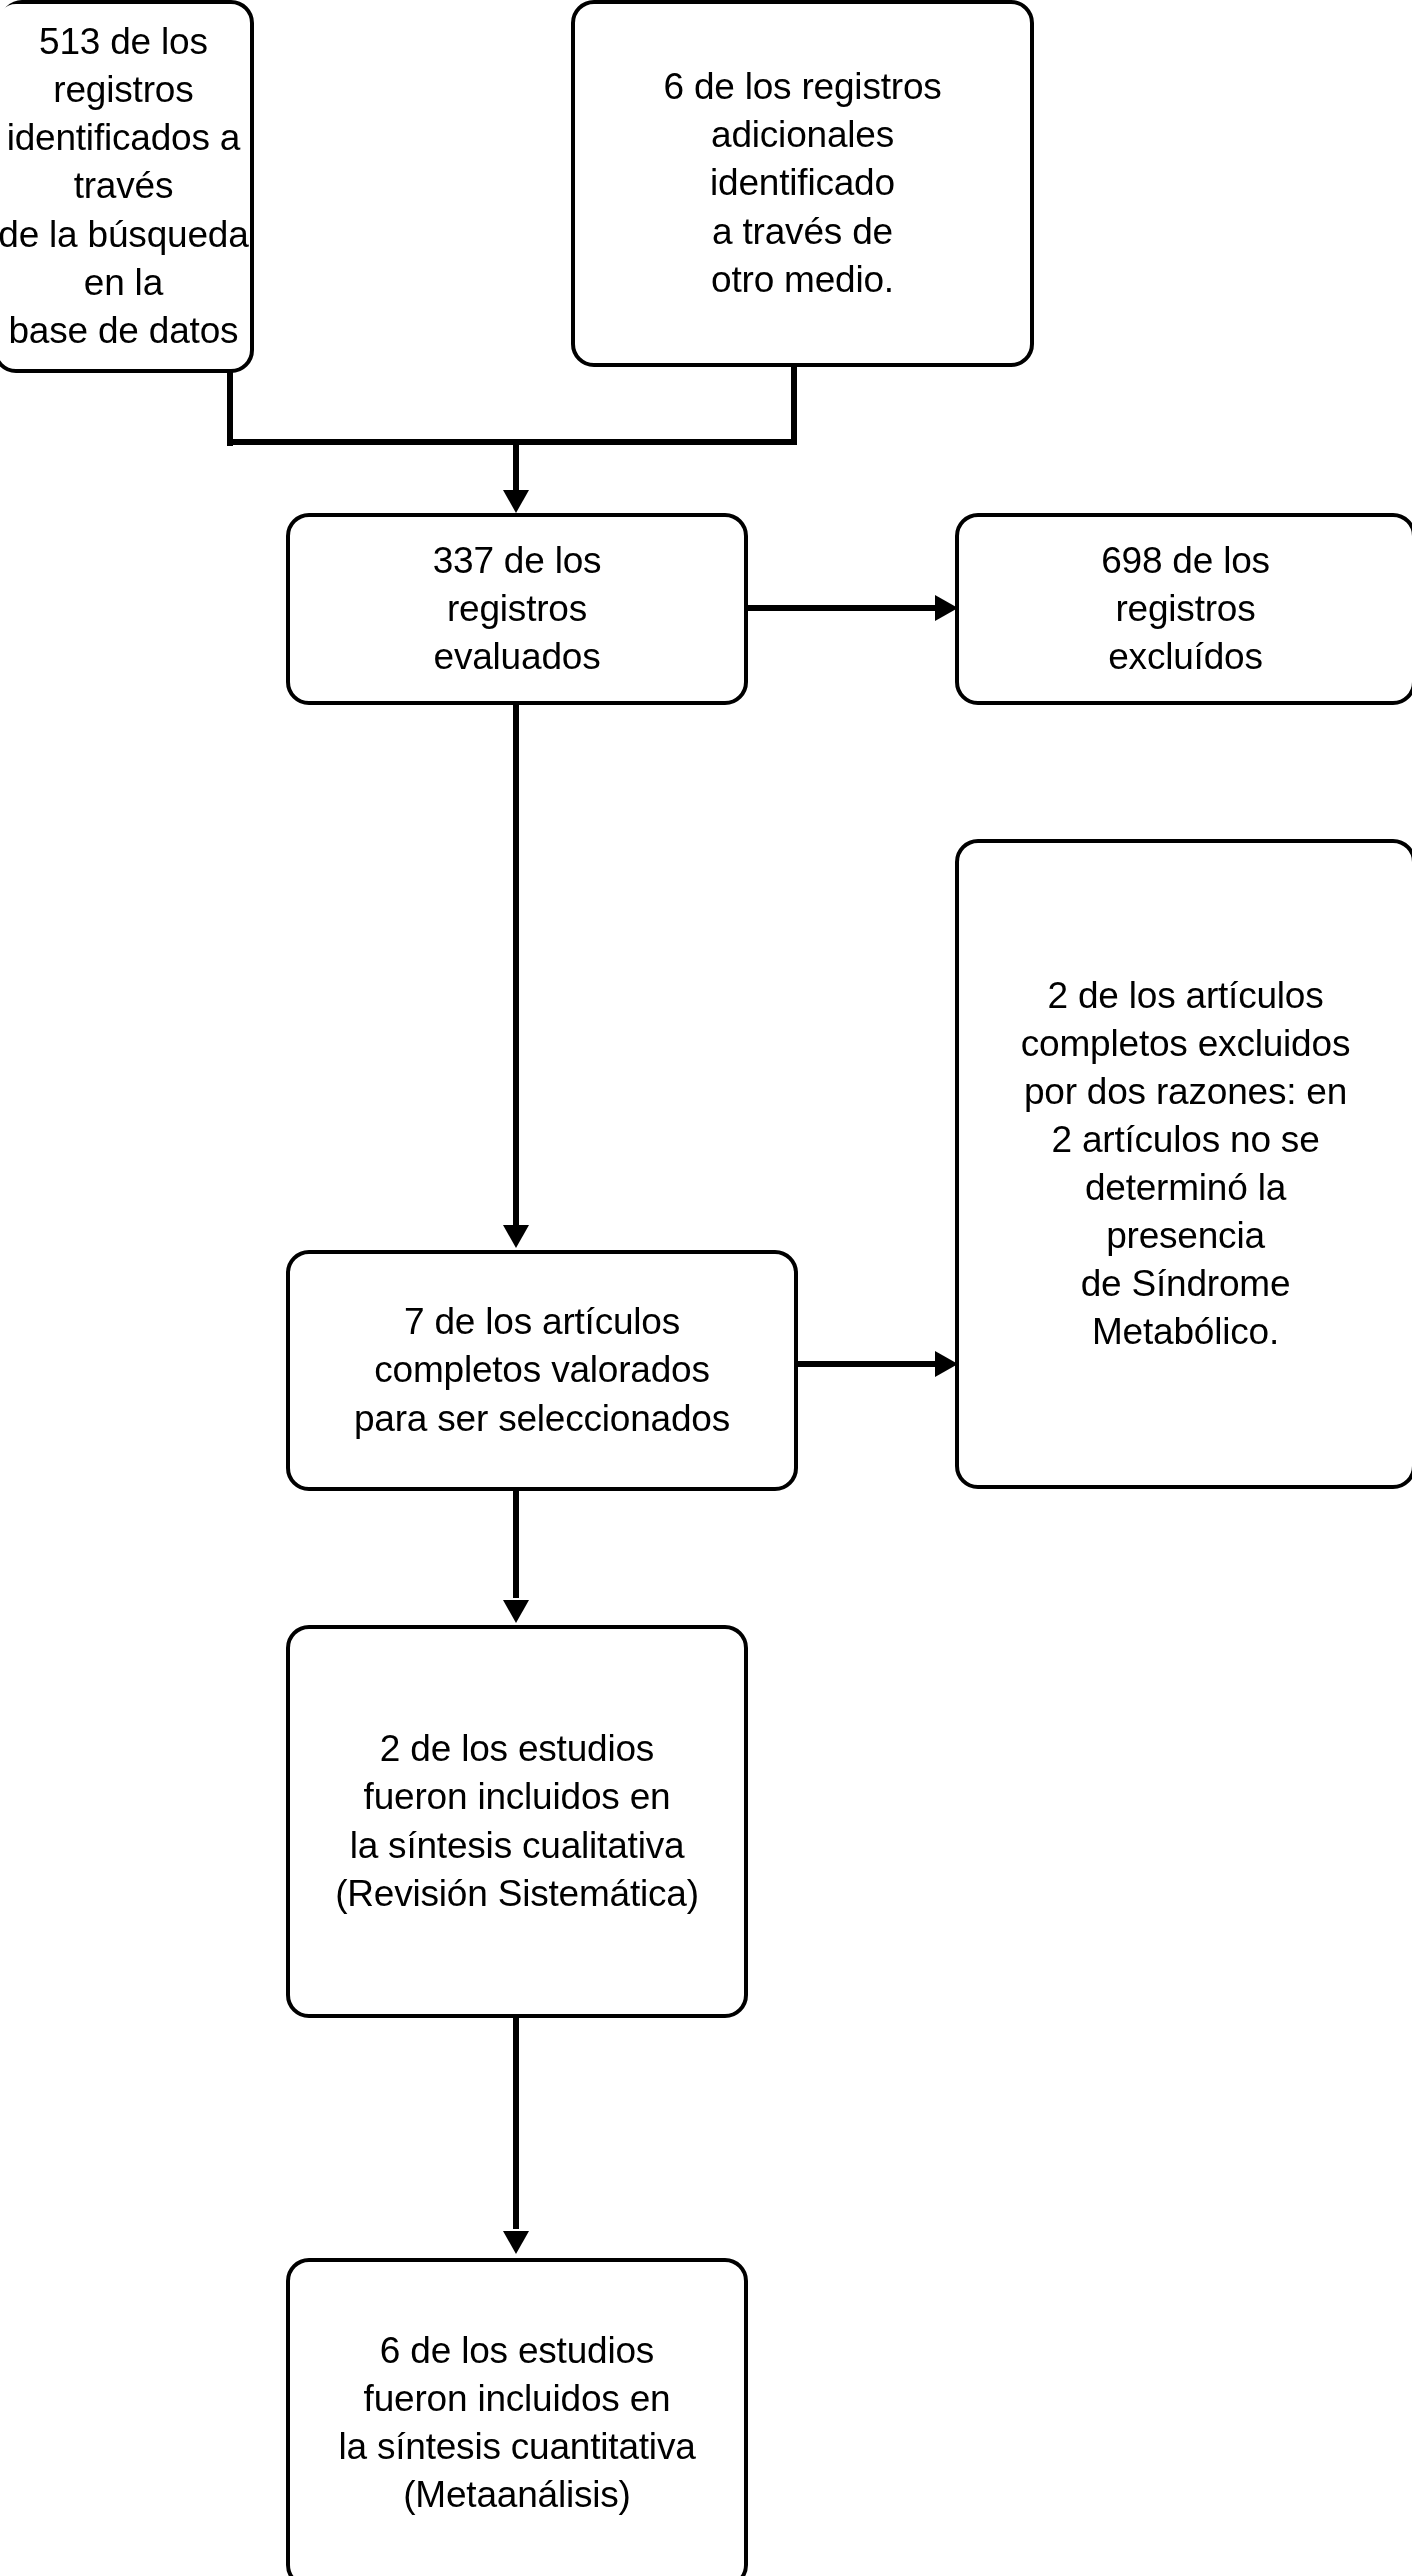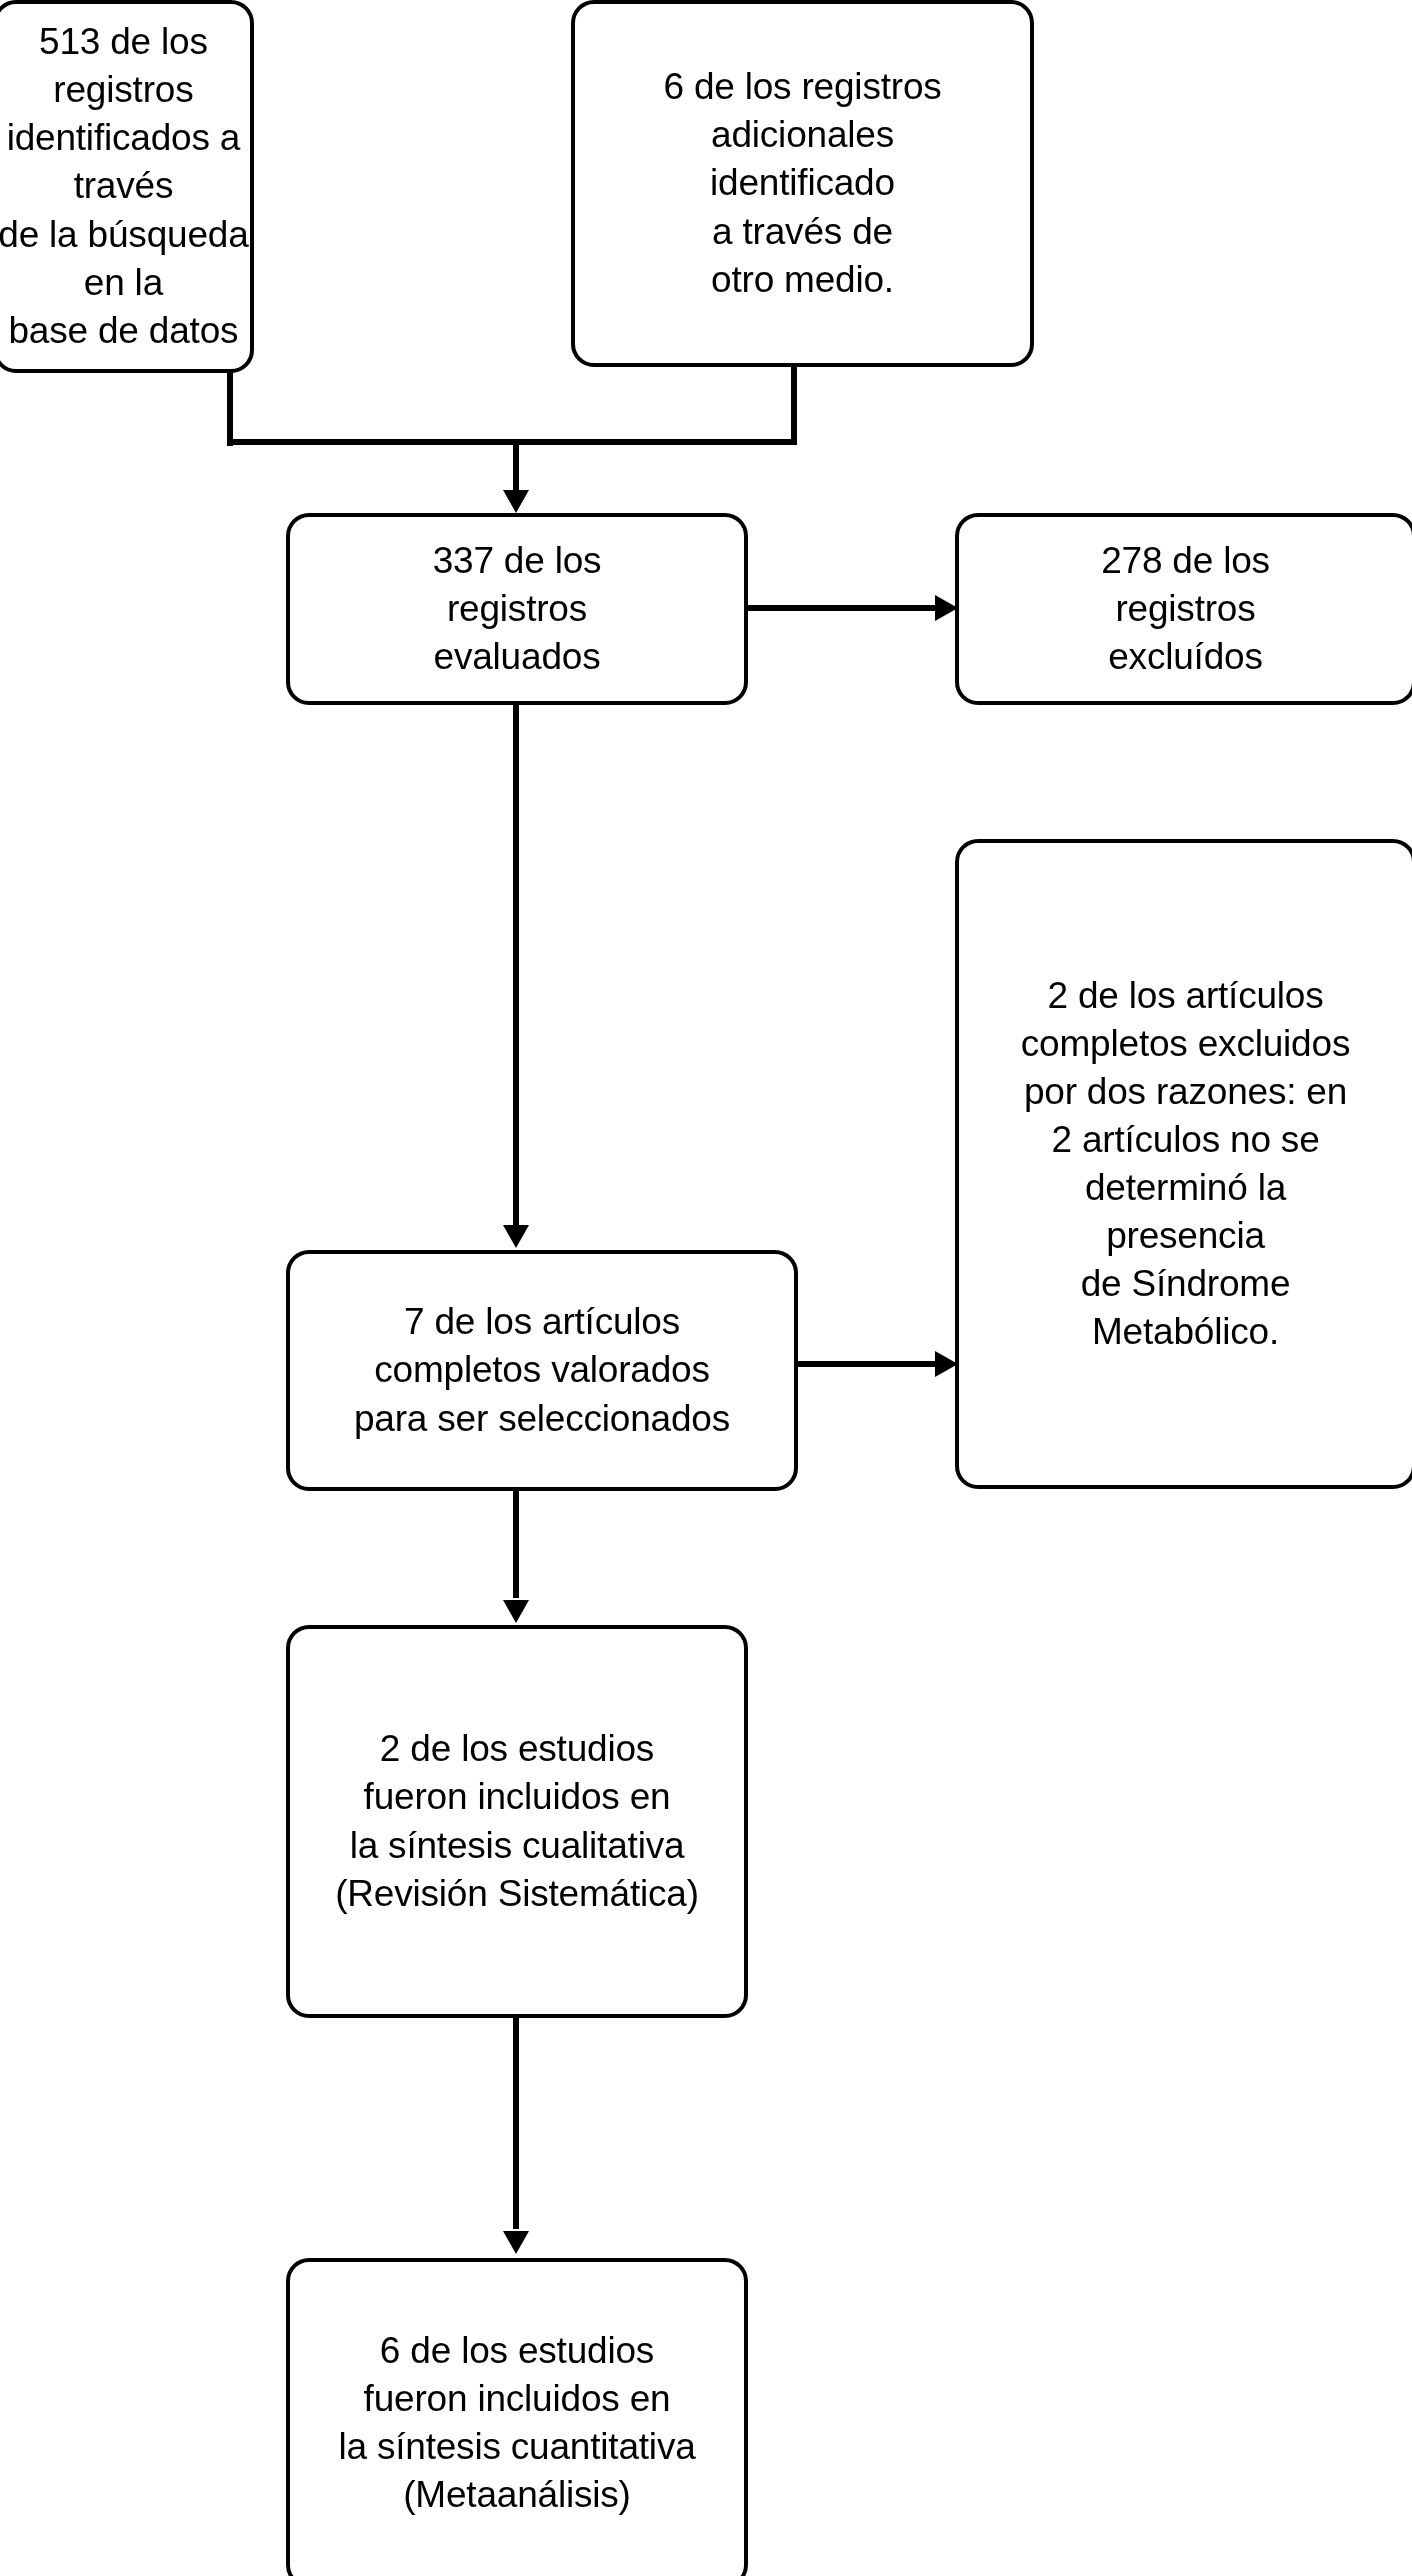--- a/index.html
+++ b/index.html
@@ -8,20 +8,21 @@
     padding: 0;
     background: #ffffff;
   }
   #canvas {
     position: relative;
     width: 1413px;
     height: 2576px;
     background: #ffffff;
     font-family: "Liberation Sans", sans-serif;
     overflow: hidden;
+    border-radius: 22px;
   }
   .node {
     position: absolute;
     box-sizing: border-box;
     background: #ffffff;
     border: 4.5px solid #000000;
     border-radius: 23px;
     display: flex;
     align-items: center;
     justify-content: center;
@@ -124,21 +125,21 @@
 otro medio.</span>
   </div>
 
   <div class="node" id="n-screened">
     <span class="txt">337 de los
 registros
 evaluados</span>
   </div>
 
   <div class="node" id="n-excluded">
-    <span class="txt">278 de los
+    <span class="txt">698 de los
 registros
 excluídos</span>
   </div>
 
   <div class="node" id="n-fulltext">
     <span class="txt">7 de los artículos
 completos valorados
 para ser seleccionados</span>
   </div>
 

